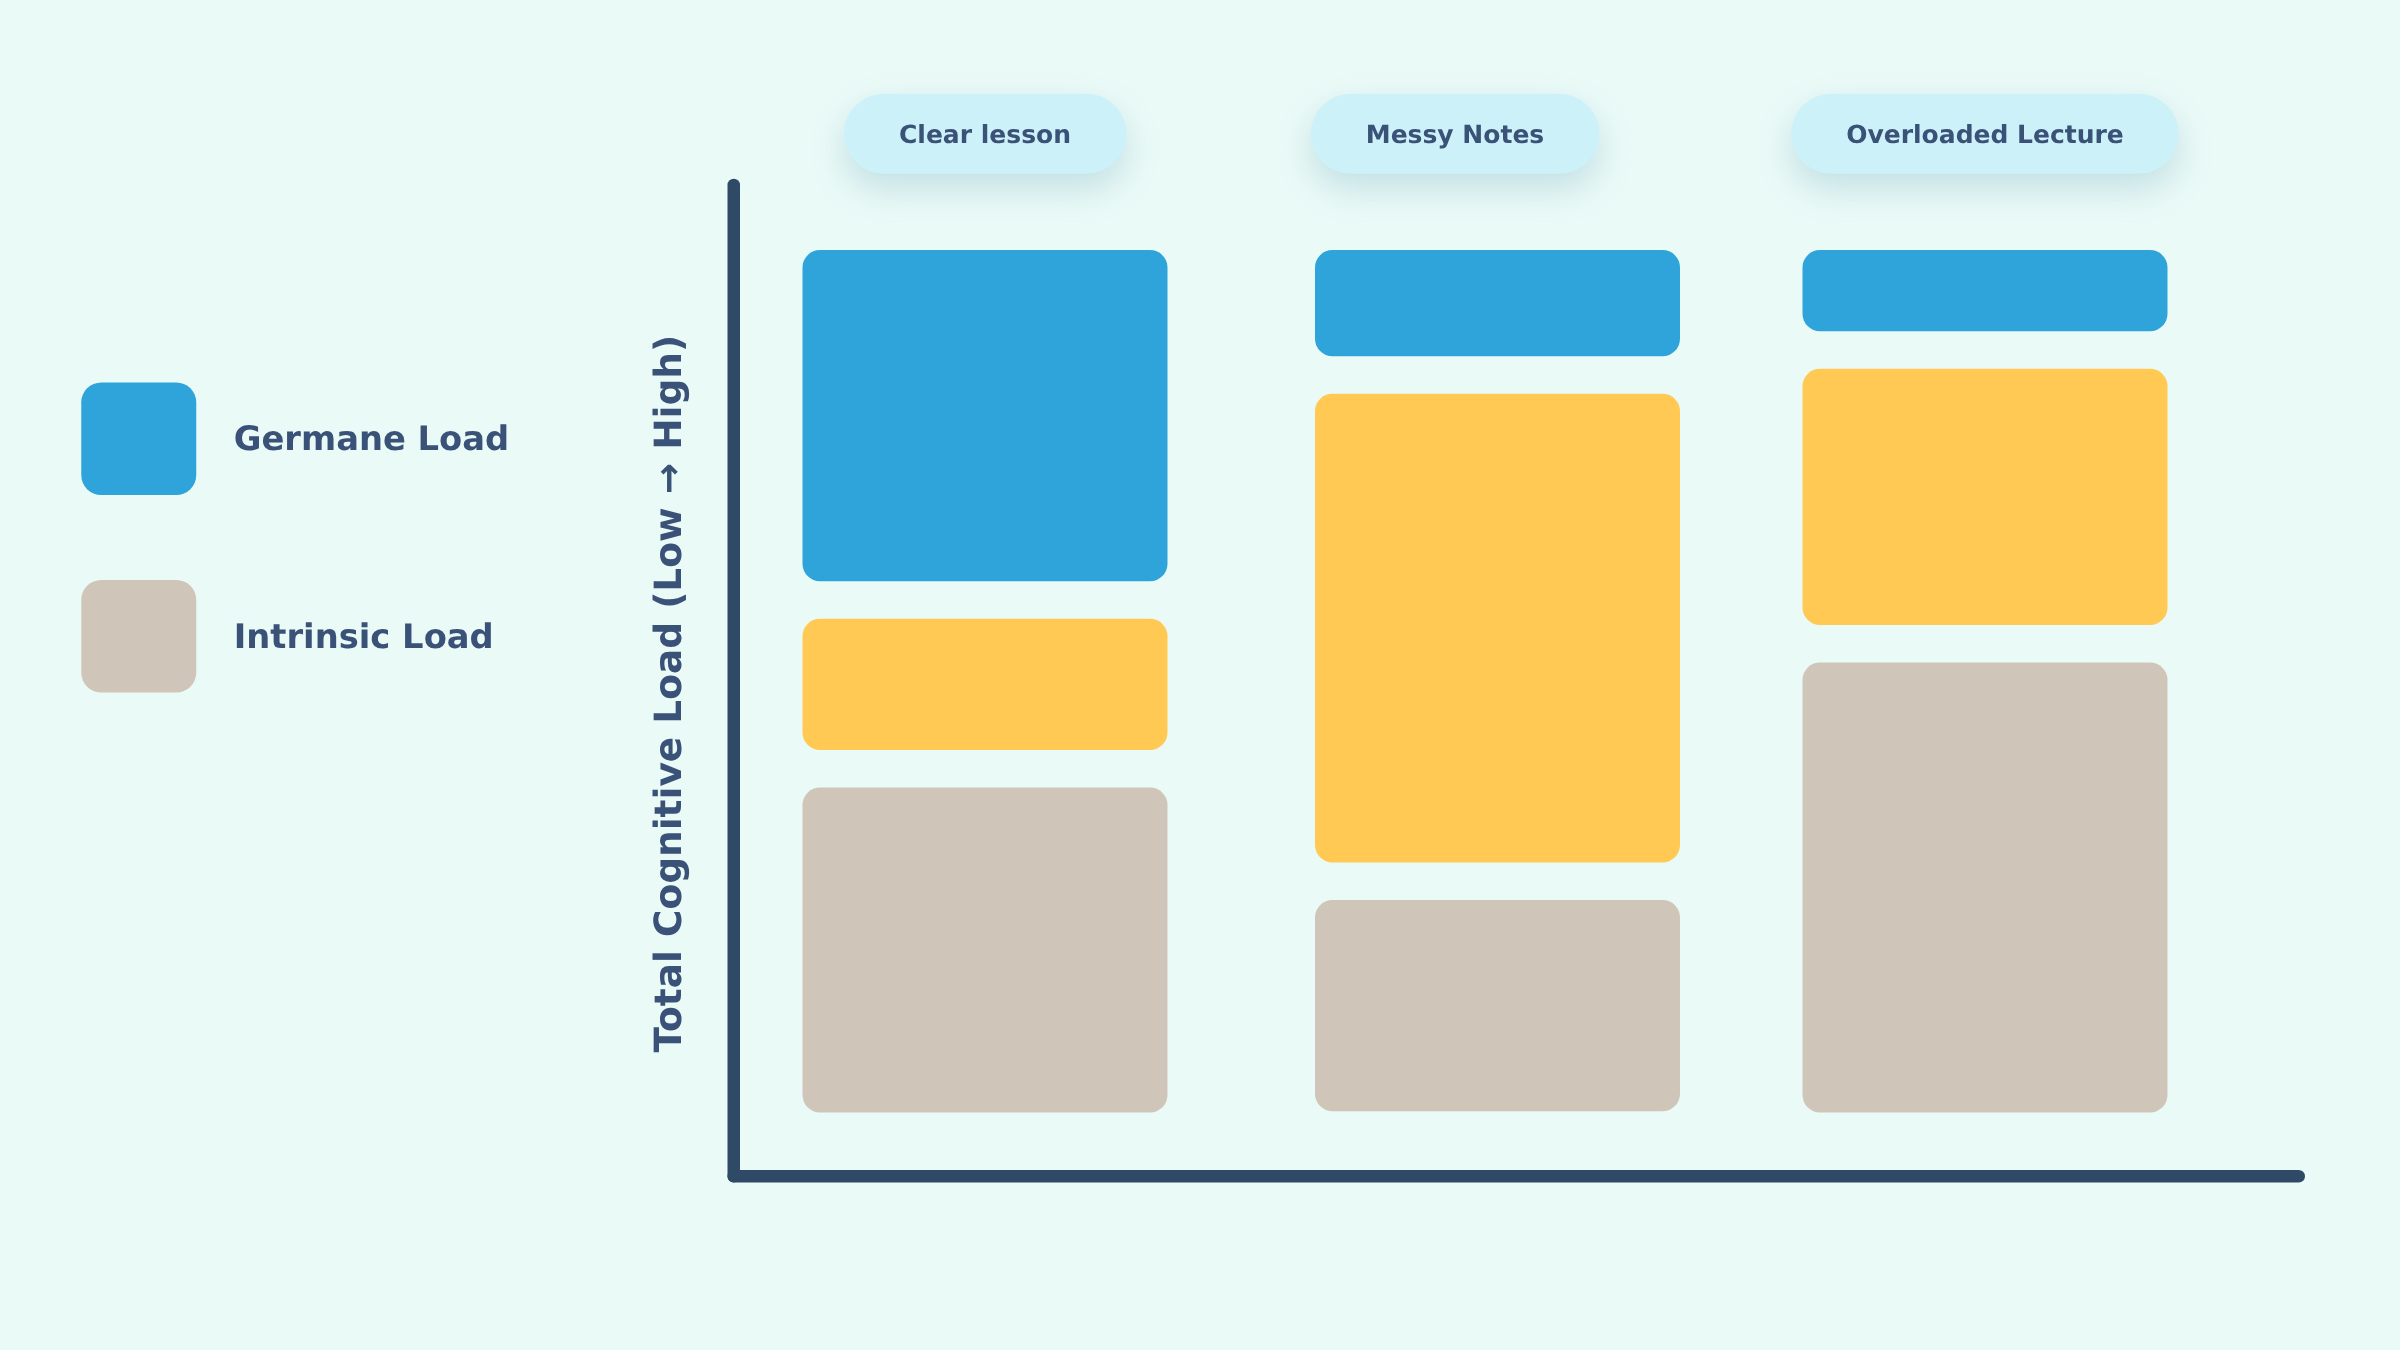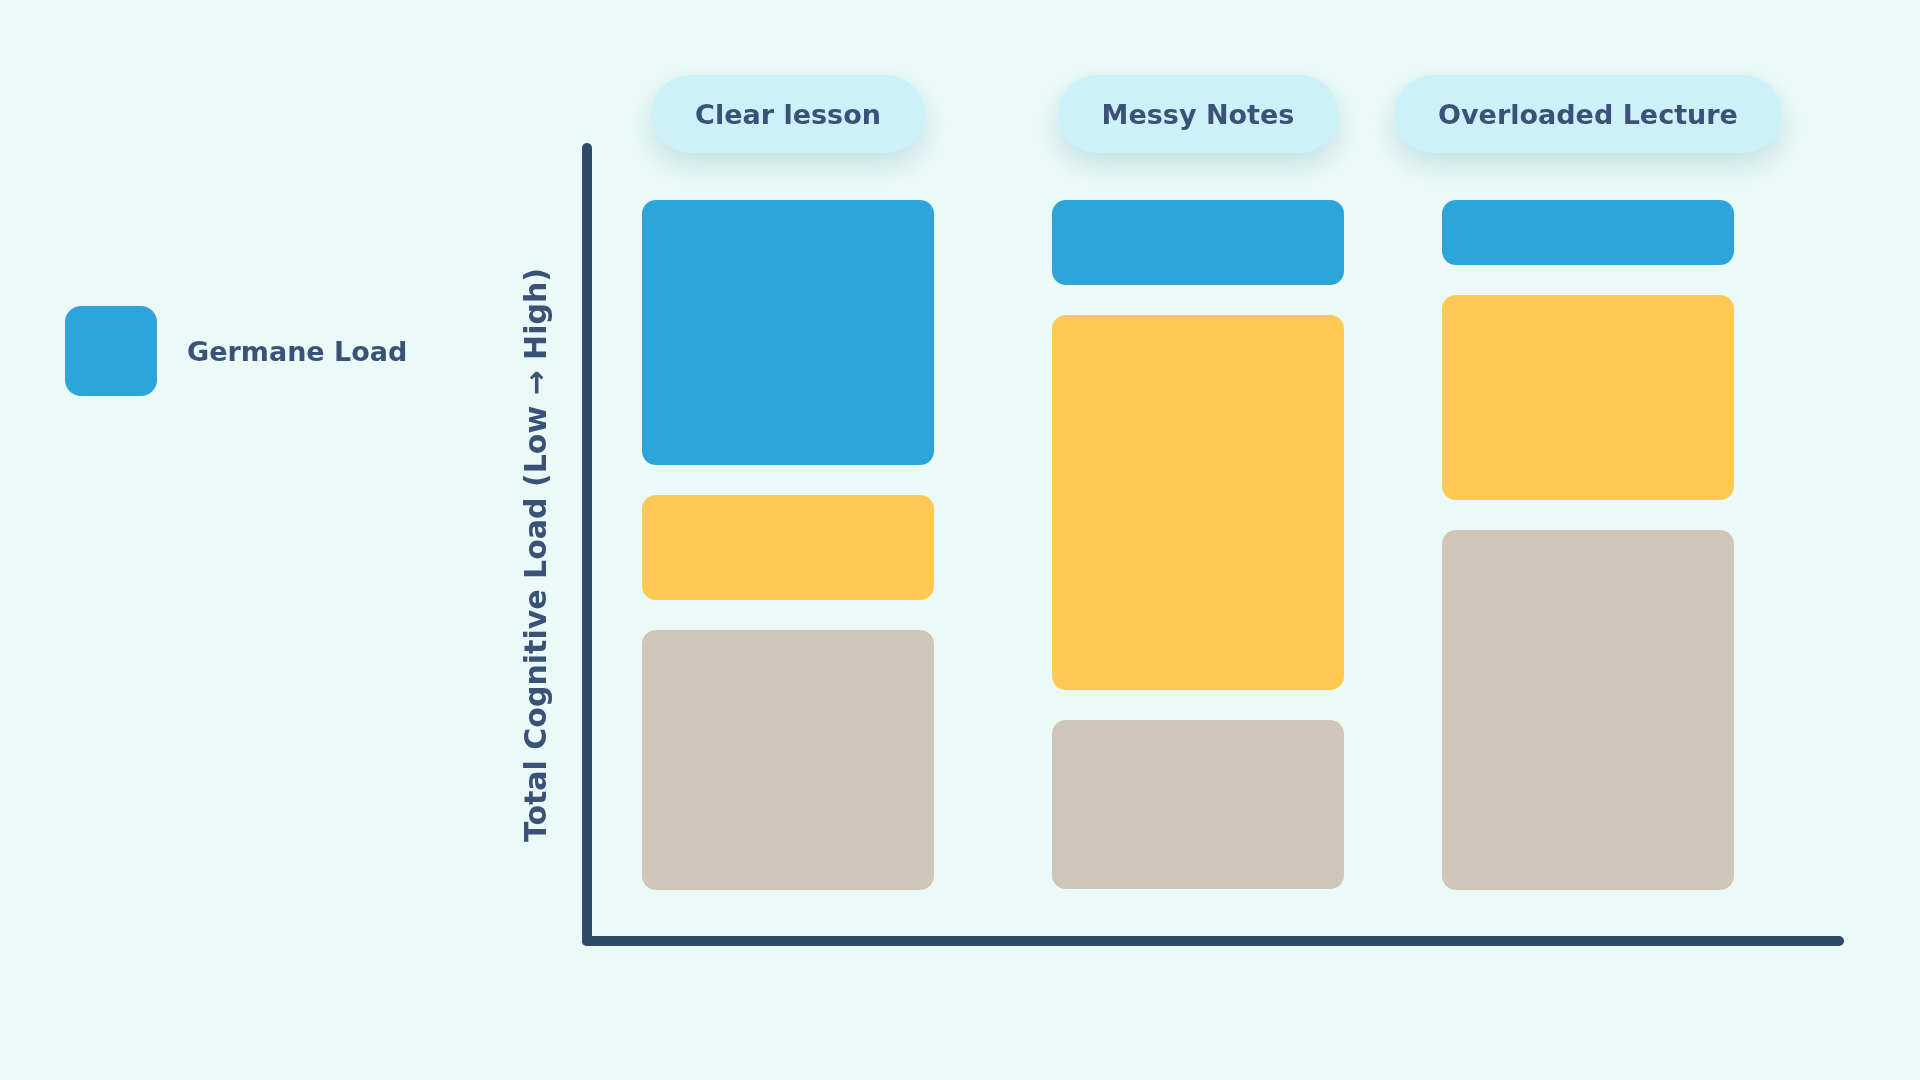--- a/index.html
+++ b/index.html
@@ -15,24 +15,24 @@
     font-family:"DejaVu Sans", sans-serif;
   }
   .legend{
     position:absolute;left:65px;top:306px;
     display:flex;flex-direction:column;gap:68px;
   }
   .legend-item{display:flex;align-items:center;gap:30px;}
   .swatch{width:92px;height:90px;border-radius:16px;flex:0 0 auto;}
   .legend-label{font-size:27px;font-weight:bold;color:var(--text);white-space:nowrap;}
   .pill{
-    position:absolute;top:75px;height:78px;transform:translateX(-50%);
+    position:absolute;top:75px;height:64px;transform:translateX(-50%);
     display:flex;align-items:center;justify-content:center;
     padding:0 44px;background:var(--pill);border-radius:39px;
-    font-size:27px;font-weight:bold;color:var(--text);white-space:nowrap;
+    font-size:20px;font-weight:bold;color:var(--text);white-space:nowrap;
     box-shadow:0 12px 26px rgba(110,165,185,0.30);
   }
   .axis{position:absolute;background:var(--axis);border-radius:6px;}
   .y-axis{left:582px;top:143px;width:10px;height:803px;}
   .x-axis{left:582px;top:936px;width:1262px;height:10px;}
   .seg{position:absolute;border-radius:14px;}
   .y-label{
     position:absolute;left:535px;top:555px;
     transform:translate(-50%,-50%) rotate(-90deg);
     font-size:30px;font-weight:bold;color:var(--text);white-space:nowrap;
@@ -46,25 +46,29 @@
 </head>
 <body>
 
 <div class="canvas">
 
   <div class="legend" id="legend">
       <div class="legend-item">
         <div class="swatch" style="background: rgb(46, 164, 218);"></div>
         <div class="legend-label">Germane Load</div>
       </div>
+      <div class="legend-item">
+        <div class="swatch" style="background: rgb(207, 198, 185);"></div>
+        <div class="legend-label">Intrinsic Load</div>
+      </div>
     </div>
 
   <div id="pills">
       <div class="pill" style="left: 788px;">Clear lesson</div>
-      <div class="pill" style="left: 1198px;">Messy Notes</div>
+      <div class="pill" style="left: 1164px;">Messy Notes</div>
       <div class="pill" style="left: 1588px;">Overloaded Lecture</div>
     </div>
 
   <div id="bars">
       <div class="seg" style="left: 642px; top: 200px; width: 292px; height: 264.96px; background: rgb(46, 164, 218);"></div>
       <div class="seg" style="left: 642px; top: 494.96px; width: 292px; height: 104.88px; background: rgb(255, 201, 83);"></div>
       <div class="seg" style="left: 642px; top: 629.84px; width: 292px; height: 260.13px; background: rgb(207, 198, 185);"></div>
       <div class="seg" style="left: 1052px; top: 200px; width: 292px; height: 84.87px; background: rgb(46, 164, 218);"></div>
       <div class="seg" style="left: 1052px; top: 314.87px; width: 292px; height: 374.67px; background: rgb(255, 201, 83);"></div>
       <div class="seg" style="left: 1052px; top: 719.54px; width: 292px; height: 169.74px; background: rgb(207, 198, 185);"></div>

